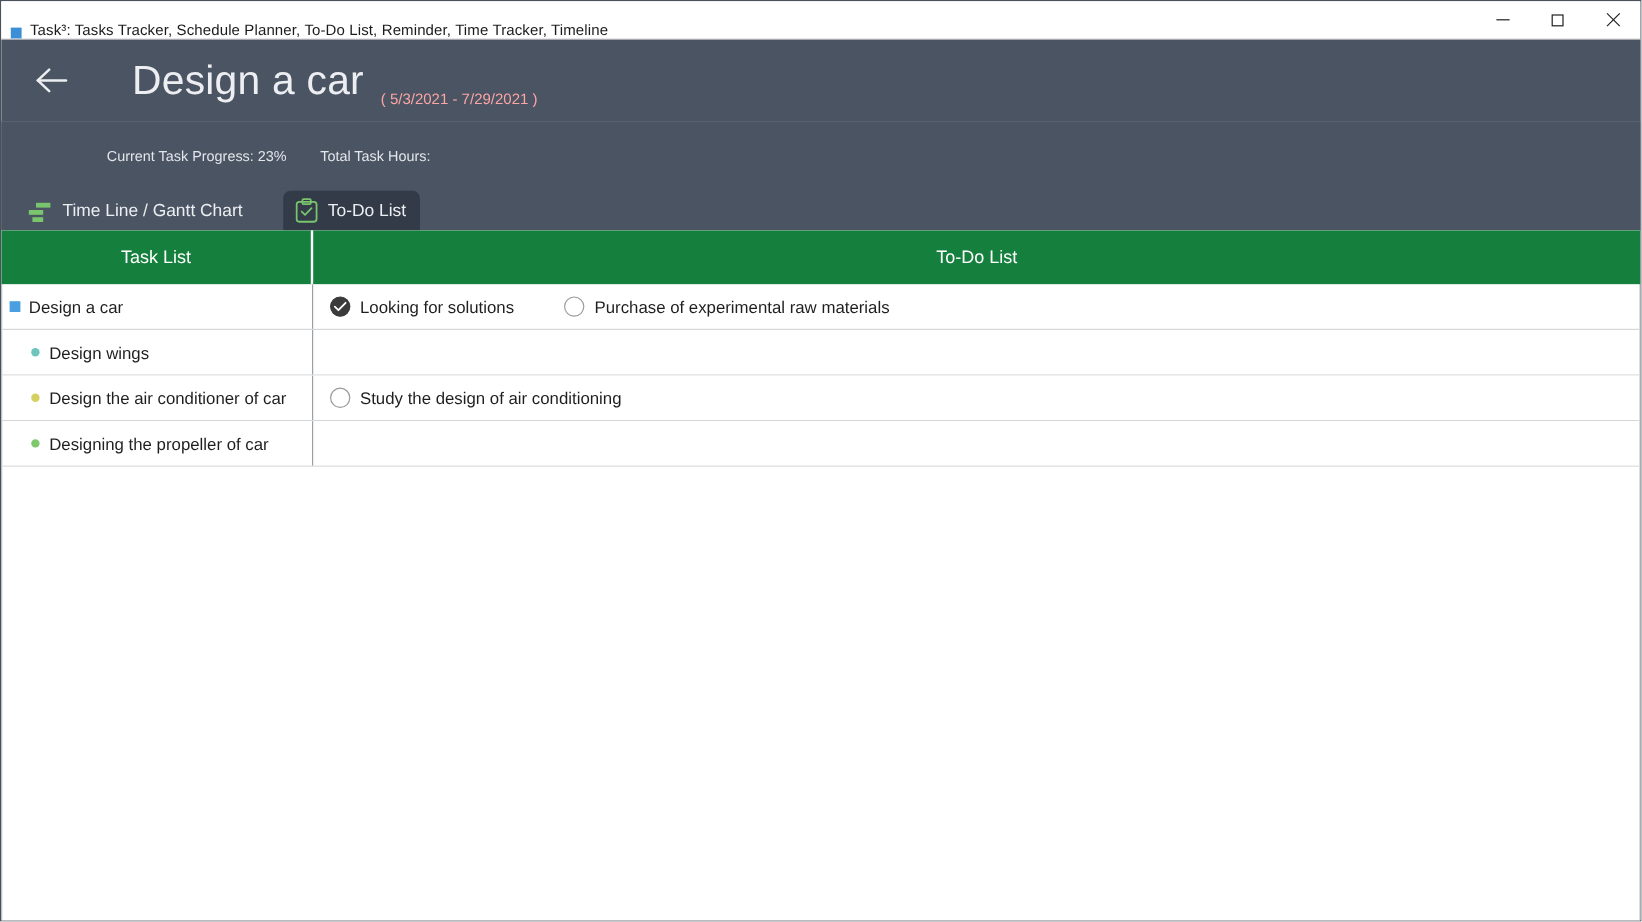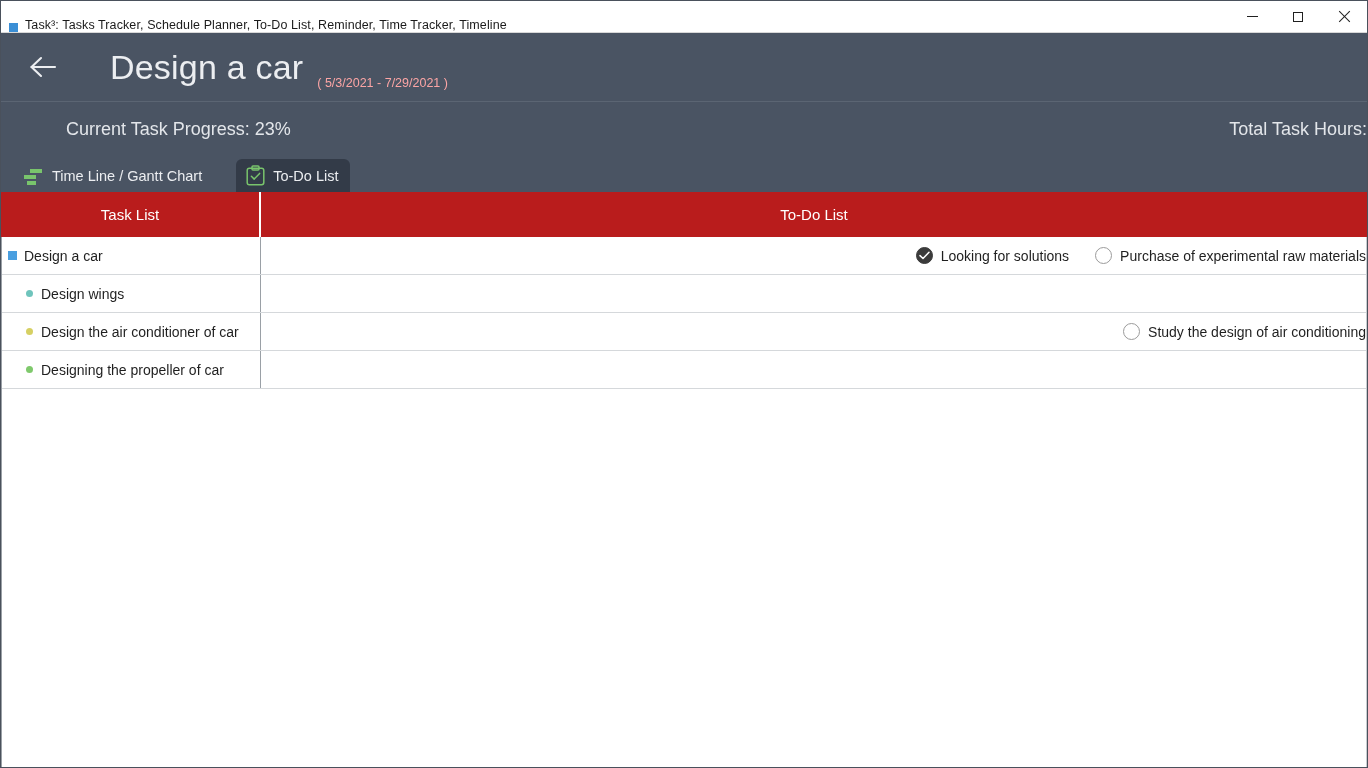--- a/index.html
+++ b/index.html
@@ -130,25 +130,24 @@
     margin-left: 14px;
     align-self: flex-end;
     padding-bottom: 11px;
     white-space: nowrap;
   }
 
   .header-stats {
     height: 55px;
     display: flex;
     align-items: center;
-    padding-left: 65px;
-    font-size: 18px;
+    padding-left: 88px;
+    font-size: 12px;
     color: #e3e6ea;
     background: #4a5463;
-    justify-content: space-between;
   }
   .stat-progress { margin-right: 28px; white-space: nowrap; }
   .stat-hours { white-space: nowrap; }
 
   
   .tabstrip {
     background: #4a5463;
     height: 35px;
     display: flex;
     align-items: flex-end;
@@ -196,21 +195,21 @@
     flex: 1 1 auto;
     background: #ffffff;
     display: flex;
     flex-direction: column;
     min-height: 0;
     position: relative;
   }
   .table-header {
     display: flex;
     height: 45px;
-    background: #b91c1c;
+    background: #15803d;
     color: #ffffff;
     align-items: center;
   }
   .th-tasklist {
     width: 260px;
     flex: 0 0 260px;
     text-align: center;
     font-size: 15px;
     border-right: 2px solid #ffffff;
     height: 45px;
@@ -265,23 +264,22 @@
     width: 7px; height: 7px;
     border-radius: 50%;
     margin-right: 8px;
     flex: 0 0 auto;
   }
   .cell-todo {
     flex: 1 1 auto;
     display: flex;
     align-items: center;
     padding-left: 14px;
-    gap: 26px;
+    gap: 42px;
     overflow: hidden;
-    justify-content: flex-end;
   }
   .todo-item {
     display: flex;
     align-items: center;
     font-size: 14px;
     color: #1f1f1f;
     white-space: nowrap;
     cursor: pointer;
   }
   .chk {

